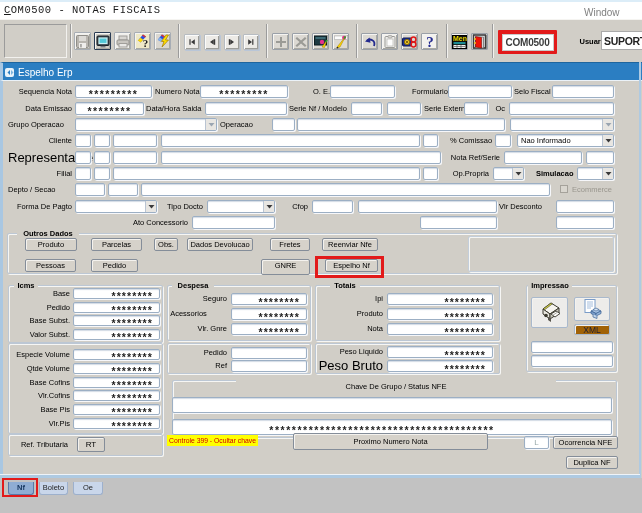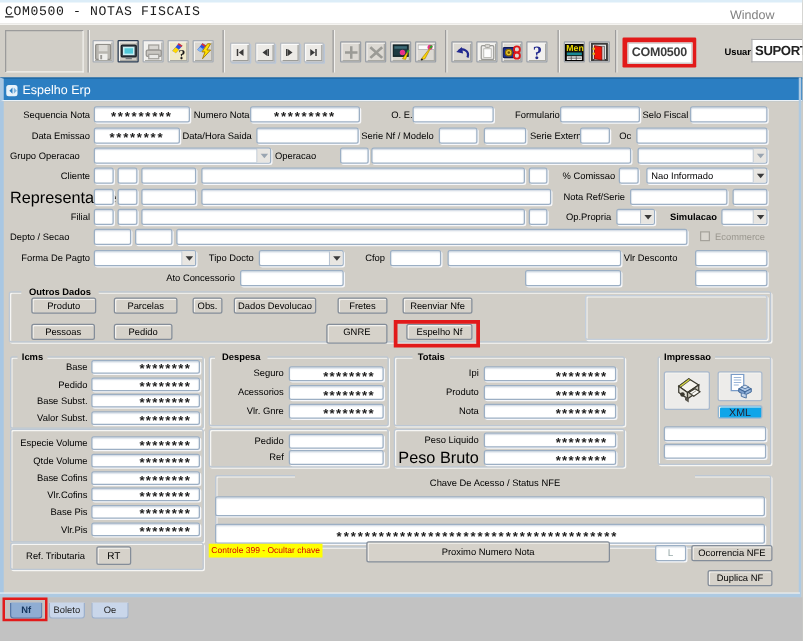--- a/index.html
+++ b/index.html
@@ -386,21 +386,21 @@
 <div class="lbl" style="left:8px;top:439px;width:60px;height:11px;line-height:11px;text-align:right;font-size:7.5px;color:#000;">Ref. Tributaria</div>
 <div class="fbtn" style="left:77px;top:437px;width:28px;height:15px;font-size:8px;line-height:14px;">RT</div>
 <div class="grp" style="left:167px;top:285px;width:144px;height:56px;"></div>
 <div class="lbl" style="left:172px;top:279px;width:42px;height:13px;line-height:13px;text-align:center;font-size:7.5px;color:#000;font-weight:bold;background:#d1cec7;">Despesa</div>
 <div class="lbl" style="left:150px;top:293px;width:77px;height:12px;line-height:12px;text-align:right;font-size:7.5px;color:#000;">Seguro</div>
 <div class="fld" style="left:231px;top:293px;width:76px;height:12px;">
     <div class="dots" style="justify-content:flex-end;padding-right:6px;">
       <span style="font-size:10.5px;letter-spacing:1.1px;transform:translateY(2.6px);display:inline-block;">********</span>
     </div>
   </div>
-<div class="lbl" style="left:150px;top:308px;width:77px;height:12px;line-height:12px;text-align:right;font-size:7.5px;color:#000;">Acessorios</div>
+<div class="lbl" style="left:150px;top:308px;width:77px;height:12px;line-height:12px;text-align:center;font-size:7.5px;color:#000;">Acessorios</div>
 <div class="fld" style="left:231px;top:308px;width:76px;height:12px;">
     <div class="dots" style="justify-content:flex-end;padding-right:6px;">
       <span style="font-size:10.5px;letter-spacing:1.1px;transform:translateY(2.6px);display:inline-block;">********</span>
     </div>
   </div>
 <div class="lbl" style="left:150px;top:323px;width:77px;height:12px;line-height:12px;text-align:right;font-size:7.5px;color:#000;">Vlr. Gnre</div>
 <div class="fld" style="left:231px;top:323px;width:76px;height:12px;">
     <div class="dots" style="justify-content:flex-end;padding-right:6px;">
       <span style="font-size:10.5px;letter-spacing:1.1px;transform:translateY(2.6px);display:inline-block;">********</span>
     </div>
@@ -461,25 +461,25 @@
     <svg width="22" height="20" viewBox="0 0 22 20">
 <rect x="4" y="0.5" width="10" height="13" fill="#ffffff" stroke="#7a9cc8" stroke-width="1"></rect>
 <path d="M6 3 h6 M6 5 h6 M6 7 h6 M6 9 h4" stroke="#9ab5d8" stroke-width="0.9"></path>
 <path d="M10 12 L15 9.5 L20 12 L15 14.5 Z" fill="#aac4e4" stroke="#3f6697" stroke-width="0.8"></path>
 <path d="M12 10.5 L15 9 L18 10.5 L15 12 Z" fill="#d8e4f2" stroke="#3f6697" stroke-width="0.6"></path>
 <path d="M10 12 L10 14.5 L15 17 L15 14.5 Z" fill="#7d9fcc" stroke="#3f6697" stroke-width="0.8"></path>
 <path d="M15 17 L20 14.5 L20 12 L15 14.5 Z" fill="#97b6dc" stroke="#3f6697" stroke-width="0.8"></path>
 <path d="M12 15.5 L12 18 L16 19.5 L16 16.8" fill="#c2d4ea" stroke="#3f6697" stroke-width="0.7"></path>
 </svg>
   </div>
-<div class="fbtn" style="left:574px;top:324px;width:36px;height:11px;font-size:8.5px;line-height:10px;background:#0ea5e9;border-color:#a9b9cd;color:#223;">XML</div>
+<div class="fbtn" style="left:574px;top:324px;width:36px;height:11px;font-size:8.5px;line-height:10px;background:#a16207;border-color:#a9b9cd;color:#223;">XML</div>
 <div class="fld" style="left:531px;top:341px;width:82px;height:12px;"></div>
 <div class="fld" style="left:531px;top:355px;width:82px;height:12px;"></div>
 <div class="grp" style="left:172px;top:380px;width:445px;height:58px;"></div>
-<div class="lbl" style="left:236px;top:380px;width:320px;height:13px;line-height:13px;text-align:center;font-size:7.5px;color:#000;background:#d1cec7;">Chave De Acesso / Status NFE</div>
+<div class="lbl" style="left:236px;top:380px;width:320px;height:13px;line-height:13px;text-align:center;font-size:7.5px;color:#000;background:#d1cec7;">Chave De Grupo / Status NFE</div>
 <div class="fld" style="left:172px;top:397px;width:440px;height:16px;"></div>
 <div class="fld" style="left:172px;top:419px;width:440px;height:16px;">
     <div class="dots" style="justify-content:center;padding-right:20px;">
       <span style="font-size:10.5px;letter-spacing:1.55px;transform:translateY(2.6px);display:inline-block;">****************************************</span>
     </div>
   </div>
 <div class="abs" style="left:167px;top:435px;width:91px;height:11px;background:#ffff00;color:#d00000;font-size:6.8px;line-height:11px;text-align:center;white-space:nowrap;">Controle 399 -  Ocultar chave</div>
 <div class="fbtn" style="left:293px;top:433px;width:195px;height:17px;font-size:7.5px;line-height:16px;">Proximo Numero Nota</div>
 <div class="fld" style="left:524px;top:436px;width:25px;height:13px;">
     <div style="width:100%;text-align:center;font-size:8px;color:#9aa;">L</div>

